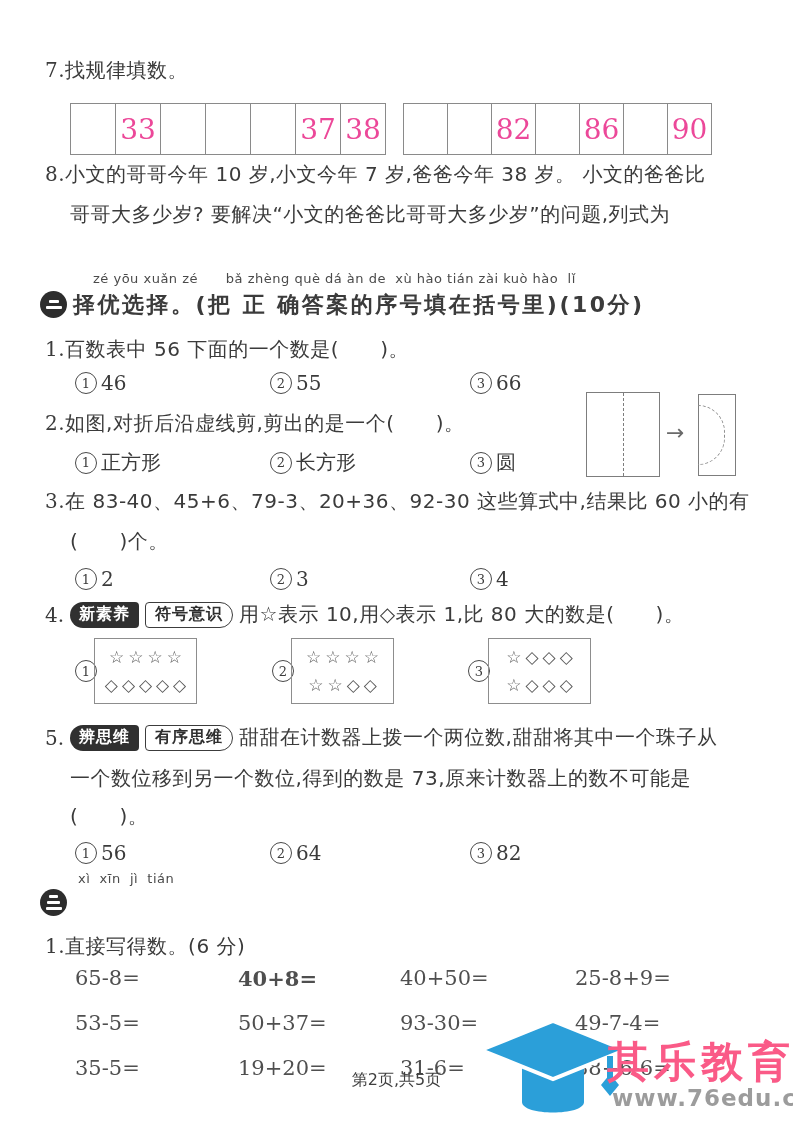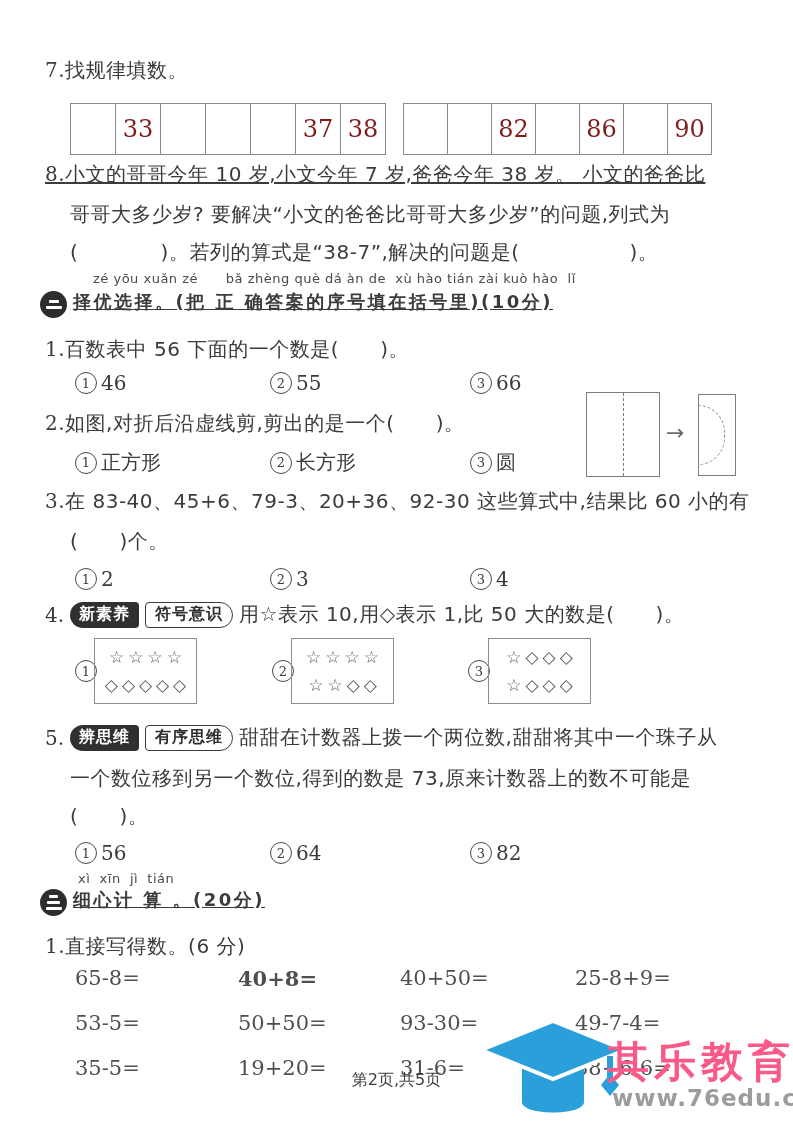--- a/index.html
+++ b/index.html
@@ -5,29 +5,29 @@
   html,body { margin:0; padding:0; background:#e8e8e8; }
   .page {
     position:relative; width:793px; height:1122px; margin:0 auto;
     background:#ffffff; overflow:hidden;
     font-family:"DejaVu Sans", sans-serif; color:#3b3b3b;
   }
   .abs { position:absolute; }
   .qtext { font-size:20px; white-space:pre; letter-spacing:0.5px; }
   .qnum  { font-family:"DejaVu Serif", serif; }
   .pinyin { font-size:13px; color:#4a4a4a; letter-spacing:0.5px; white-space:pre; }
-  .sec-title { font-size:18px; font-weight:bold; letter-spacing:2.5px; white-space:pre;text-decoration:underline; }
+  .sec-title { font-size:22px; font-weight:bold; letter-spacing:2.5px; white-space:pre; }
   .sec-icon { width:27px; height:27px; background:#2d2d2d; border-radius:50%;
     display:flex; flex-direction:column; justify-content:center; align-items:center; gap:3px; }
   .sec-icon .bar { background:#ffffff; height:3px; border-radius:1px; }
   
   .num-table { display:flex; border:1.3px solid #8a8a8a; }
   .num-table .cell { width:44px; height:50px; border-right:1.3px solid #8a8a8a;
     display:flex; align-items:center; justify-content:center;
-    font-family:"DejaVu Serif", serif; font-size:24px; color:#7f1d1d; }
+    font-family:"DejaVu Serif", serif; font-size:28px; color:#ec4899; }
   .num-table .cell:last-child { border-right:none; }
   
   .circ { display:inline-flex; width:20px; height:20px; border:1.3px solid #4a4a4a;
     border-radius:50%; align-items:center; justify-content:center;
     font-size:13px; font-family:"DejaVu Serif", serif; margin-right:4px; flex:none; }
   .opt { display:inline-flex; align-items:center; font-size:20px; }
   
   .q-head { display:flex; align-items:center; gap:6px; }
   .badge-dark { background:#303030; color:#fff; font-size:16px; font-weight:bold;
     padding:2px 9px 3px; border-radius:13px 4px 4px 13px; letter-spacing:1px; flex:none; }
@@ -71,23 +71,22 @@
   <div class="abs num-table" style="left:403px; top:103px;">
     <div class="cell" style="width:43px"></div>
     <div class="cell" style="width:43px"></div>
     <div class="cell" style="width:43px">82</div>
     <div class="cell" style="width:43px"></div>
     <div class="cell" style="width:43px">86</div>
     <div class="cell" style="width:43px"></div>
     <div class="cell" style="width:43px">90</div>
   </div>
 
-  <div class="abs qtext" style="left:45px; top:161px;text-decoration:underline;"><span class="qnum">8.</span><span>小文的哥哥今年 10 岁,小文今年 7 岁,爸爸今年 38 岁。 小文的爸爸比</span></div>
+  <div class="abs qtext" style="left:45px; top:161px;"><span class="qnum">8.</span><span>小文的哥哥今年 10 岁,小文今年 7 岁,爸爸今年 38 岁。 小文的爸爸比</span></div>
   <div class="abs qtext" style="left:70px; top:201px;">哥哥大多少岁? 要解决“小文的爸爸比哥哥大多少岁”的问题,列式为</div>
-  <div class="abs qtext" style="left:70px; top:239px;">(            )。若列的算式是“38-7”,解决的问题是(                )。</div>
 
   <div class="abs pinyin" style="left:93px; top:271px;">zé yōu xuǎn zé      bǎ zhèng què dá àn de  xù hào tián zài kuò hào  lǐ</div>
   <div class="abs sec-icon" style="left:40px; top:291px;">
     <div class="bar" style="width:10px"></div>
     <div class="bar" style="width:16px"></div>
   </div>
   <div class="abs sec-title" style="left:73px; top:290px;">择优选择。(把 正 确答案的序号填在括号里)(10分)</div>
 
   <div class="abs qtext" style="left:45px; top:336px;"><span class="qnum">1.</span><span>百数表中 56 下面的一个数是(      )。</span></div>
   <div class="abs opt" style="left:75px; top:371px;">
@@ -137,21 +136,21 @@
     </div>
   <div class="abs opt" style="left:470px; top:567px;">
       <span class="circ">3</span>
       <span class="qnum">4</span>
     </div>
 
   <div class="abs q-head" style="left:45px; top:601px;">
     <span class="qnum" style="font-size:20px">4.</span>
     <span class="badge-dark">新素养</span>
     <span class="badge-light">符号意识</span>
-    <span class="qtext">用☆表示 10,用◇表示 1,比 50 大的数是(      )。</span>
+    <span class="qtext">用☆表示 10,用◇表示 1,比 80 大的数是(      )。</span>
   </div>
   <div class="abs opt" style="left:75px; top:660px;">
       <span class="circ">1</span>
     </div>
   <div class="sym-box" style="left:94px; top:638px;">
     <div>☆☆☆☆</div>
     <div>◇◇◇◇◇</div>
   </div>
   <div class="abs opt" style="left:272px; top:660px;">
       <span class="circ">2</span>
@@ -188,31 +187,30 @@
       <span class="circ">3</span>
       <span class="qnum">82</span>
     </div>
 
   <div class="abs pinyin" style="left:78px; top:871px;">xì  xīn  jì  tián</div>
   <div class="abs sec-icon" style="left:40px; top:889px;">
     <div class="bar" style="width:9px"></div>
     <div class="bar" style="width:13px"></div>
     <div class="bar" style="width:16px"></div>
   </div>
-  <div class="abs sec-title" style="left:73px; top:888px;">细心计 算 。(20分)</div>
 
   <div class="abs qtext" style="left:45px; top:933px;"><span class="qnum">1.</span><span>直接写得数。(6 分)</span></div>
 
   <div class="abs calc" style="left:75px;  top:966px;">65-8=</div>
   <div class="abs calc" style="left:238px; top:966px;font-weight:bold;">40+8=</div>
   <div class="abs calc" style="left:400px; top:966px;">40+50=</div>
   <div class="abs calc" style="left:575px; top:966px;text-align:right;">25-8+9=</div>
 
   <div class="abs calc" style="left:75px;  top:1011px;">53-5=</div>
-  <div class="abs calc" style="left:238px; top:1011px;">50+50=</div>
+  <div class="abs calc" style="left:238px; top:1011px;">50+37=</div>
   <div class="abs calc" style="left:400px; top:1011px;">93-30=</div>
   <div class="abs calc" style="left:575px; top:1011px;">49-7-4=</div>
 
   <div class="abs calc" style="left:75px;  top:1056px;">35-5=</div>
   <div class="abs calc" style="left:238px; top:1056px;">19+20=</div>
   <div class="abs calc" style="left:400px; top:1056px;">31-6=</div>
   <div class="abs calc" style="left:575px; top:1056px;">38+6-6=</div>
 
   <div class="abs footer" style="top:1070px;">第2页,共5页</div>
 

